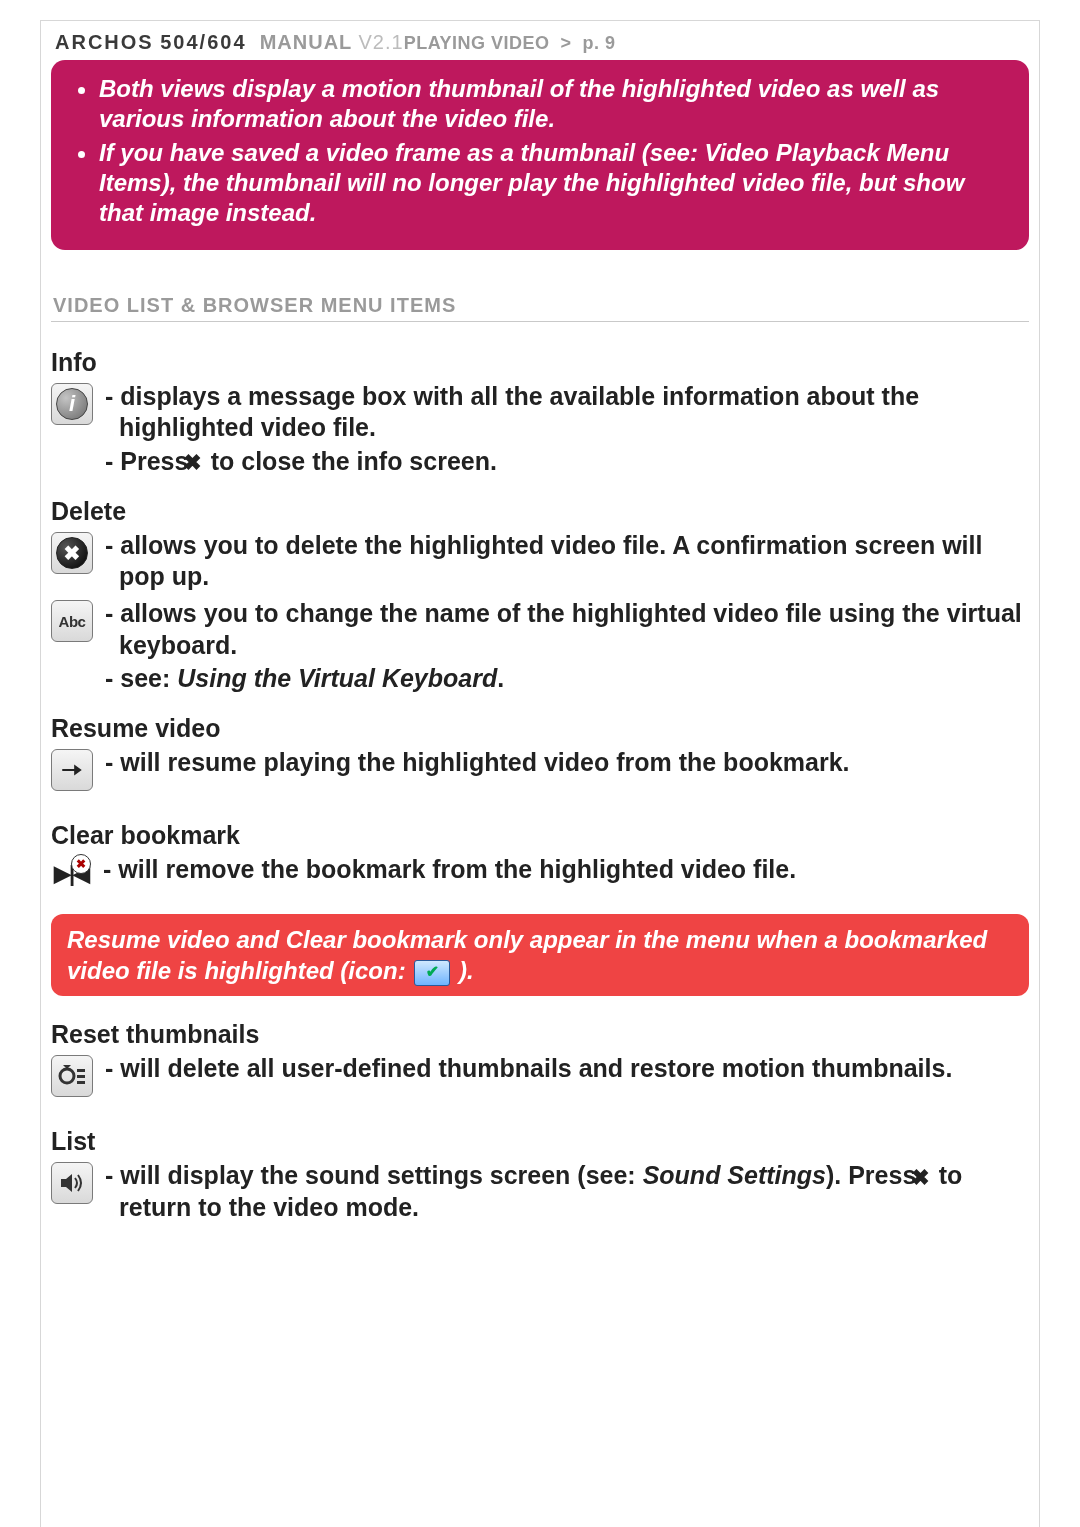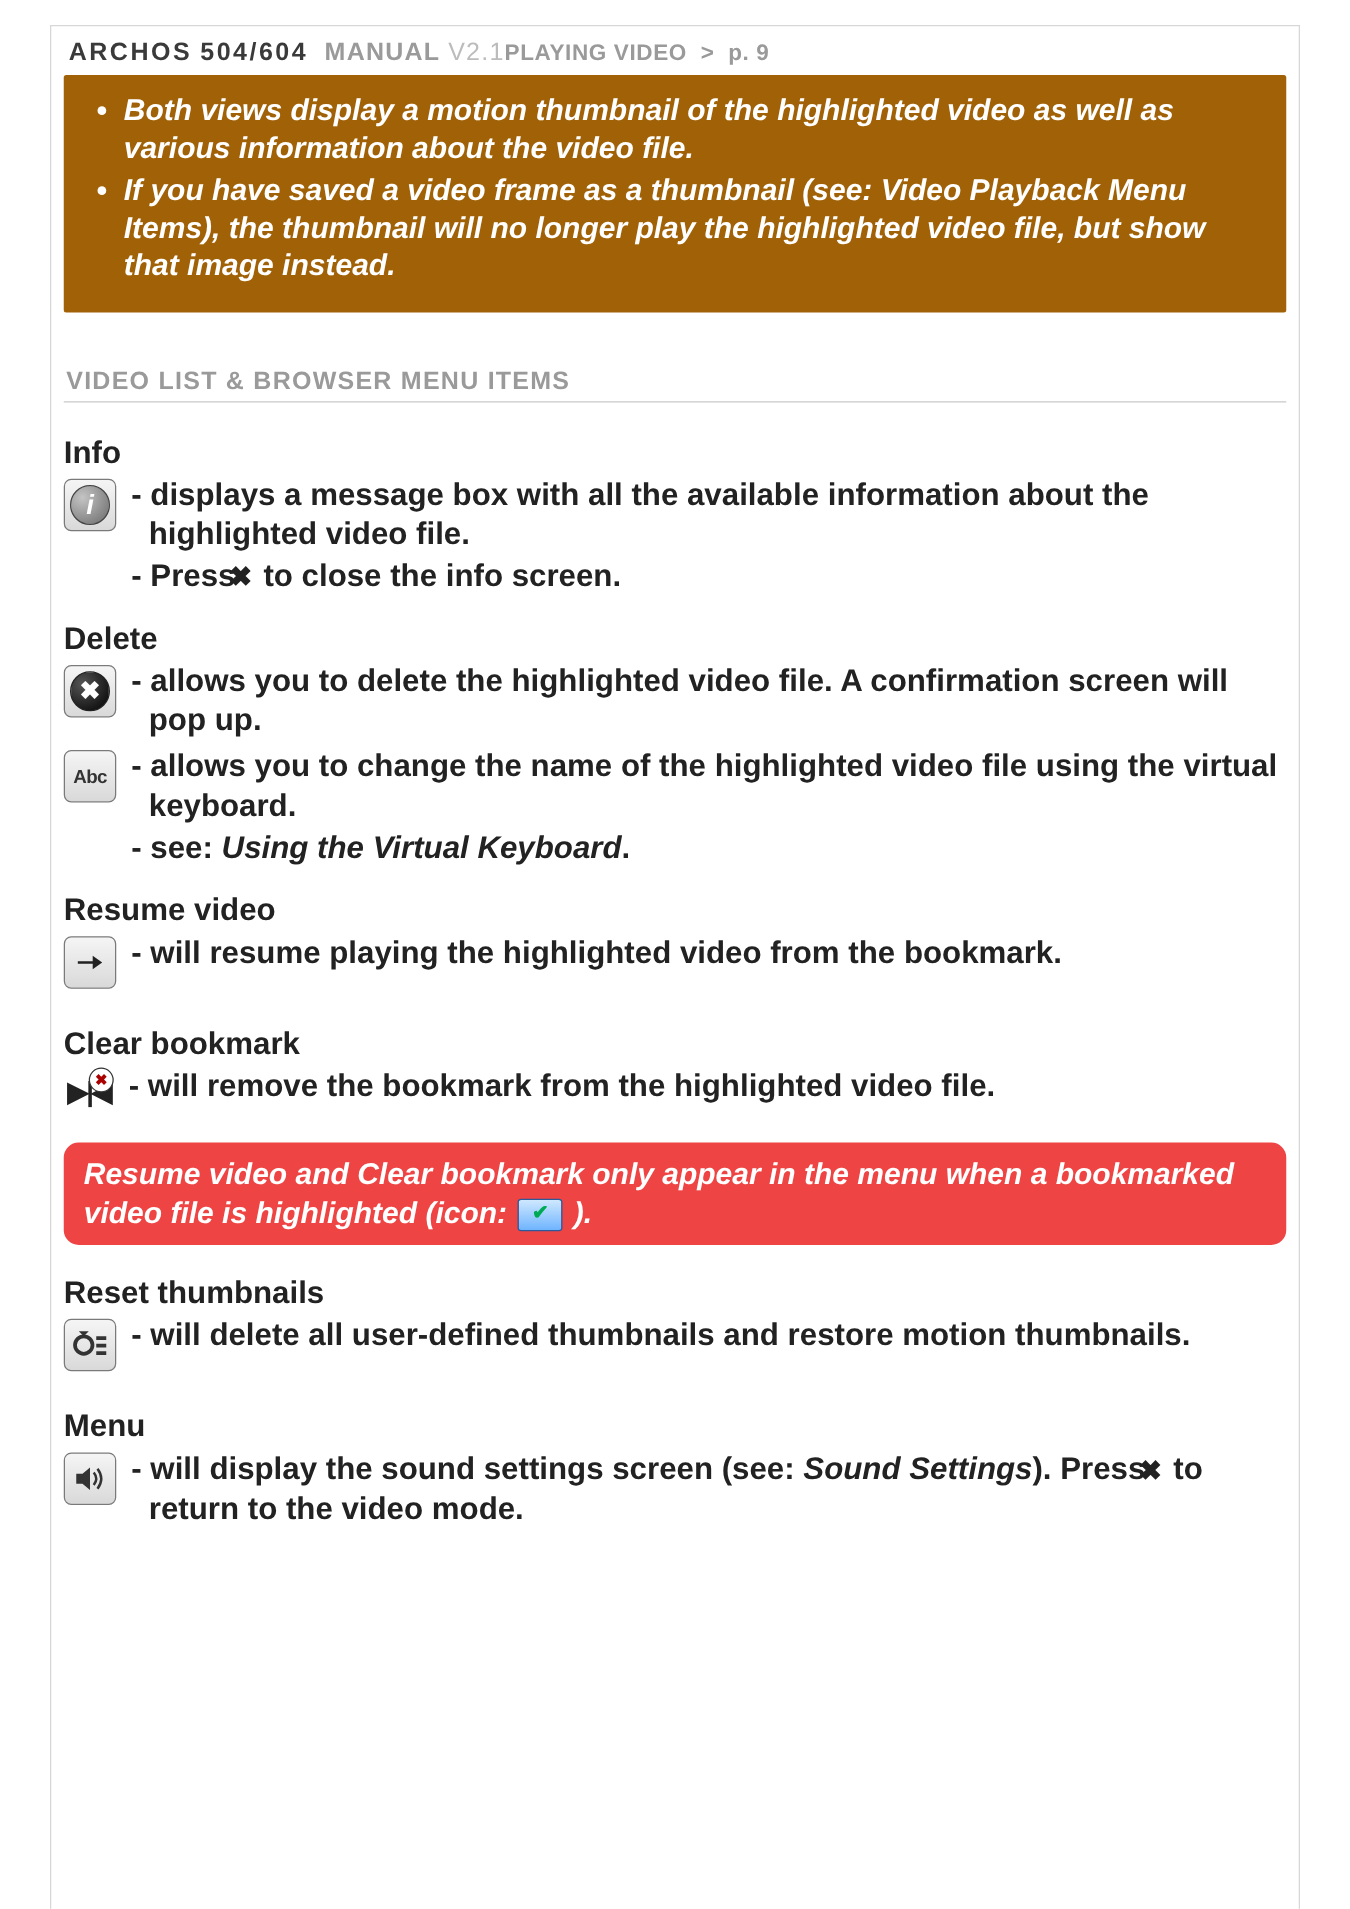--- a/index.html
+++ b/index.html
@@ -51,22 +51,22 @@
     font-weight: 400;
   }
   .header-right {
     font-size: 18px;
     color: #9a9a9a;
     font-weight: 700;
     letter-spacing: 0.5px;
   }
   .header-right .chev { color:#9a9a9a; }
   .note-box {
-    background: #a16207;
-    border-radius: 2px;
+    background: #be185d;
+    border-radius: 14px;
     padding: 14px 18px 18px 26px;
     color: #fff;
     font-style: italic;
     font-weight: 700;
     font-size: 24px;
     line-height: 1.25;
     margin-bottom: 44px;
   }
   .note-box ul { margin: 0; padding-left: 22px; }
   .note-box li { margin: 0 0 4px 0; }
@@ -271,21 +271,21 @@
         <rect x="19" y="7" width="8" height="3" fill="#333"></rect>
         <rect x="19" y="13" width="8" height="3" fill="#333"></rect>
         <rect x="19" y="19" width="8" height="3" fill="#333"></rect>
       </svg>
     </div>
     <div class="item-lines">
       <span class="dash-line">- will delete all user-defined thumbnails and restore motion thumbnails.</span>
     </div>
   </div>
 
-  <div class="item-title" style="margin-top:30px">Menu</div>
+  <div class="item-title" style="margin-top:30px">List</div>
   <div class="item-block">
     <div class="icon-box">
       <svg class="sound-svg" viewBox="0 0 28 28">
         <path d="M3 10 H8 L14 5 V23 L8 18 H3 Z" fill="#333"></path>
         <path d="M17 9 Q21 14 17 19" fill="none" stroke="#333" stroke-width="2"></path>
         <path d="M20 6 Q26 14 20 22" fill="none" stroke="#333" stroke-width="2"></path>
       </svg>
     </div>
     <div class="item-lines">
       <span class="dash-line">

